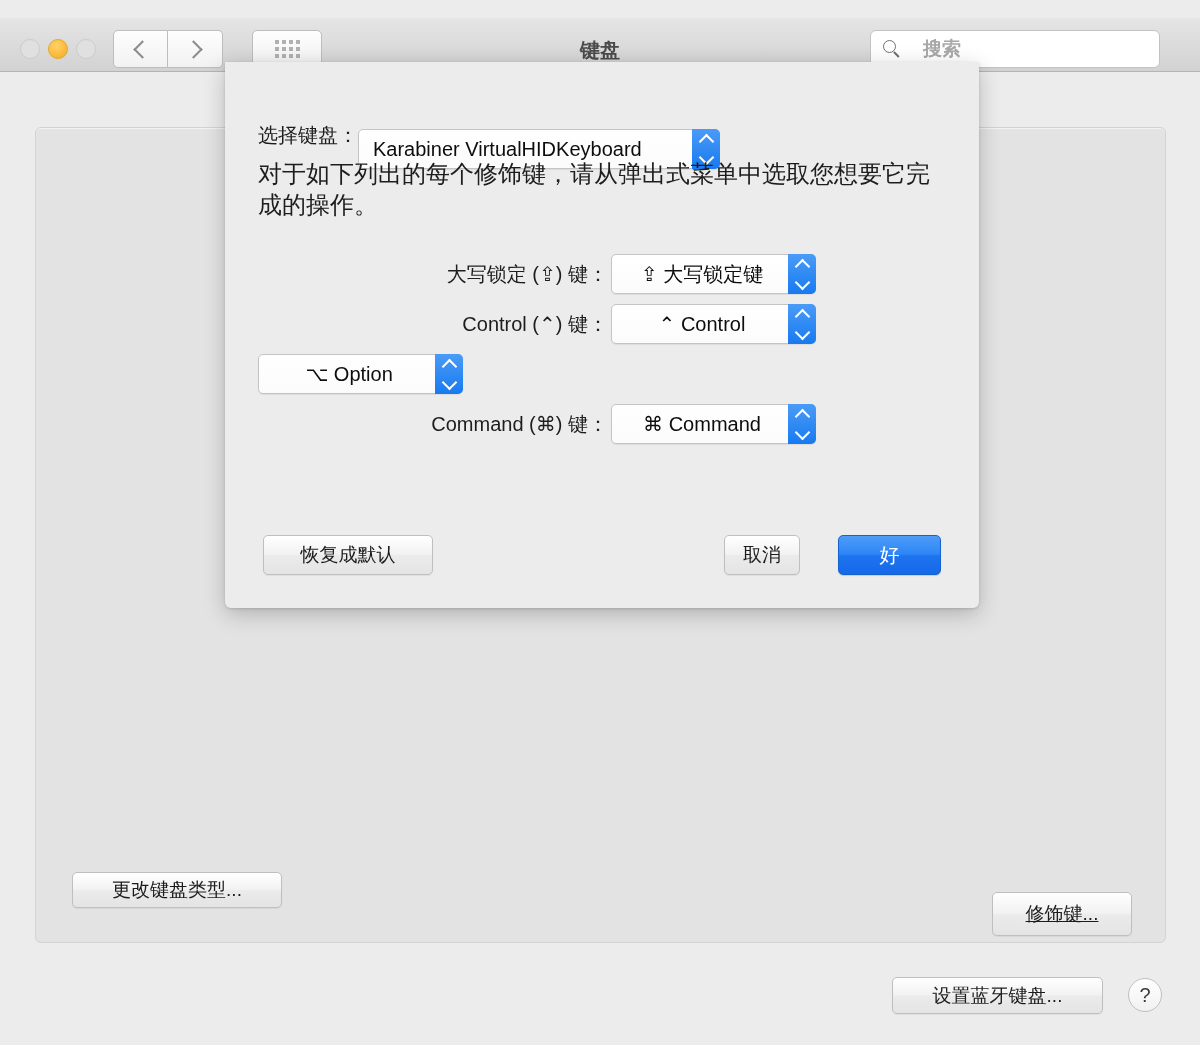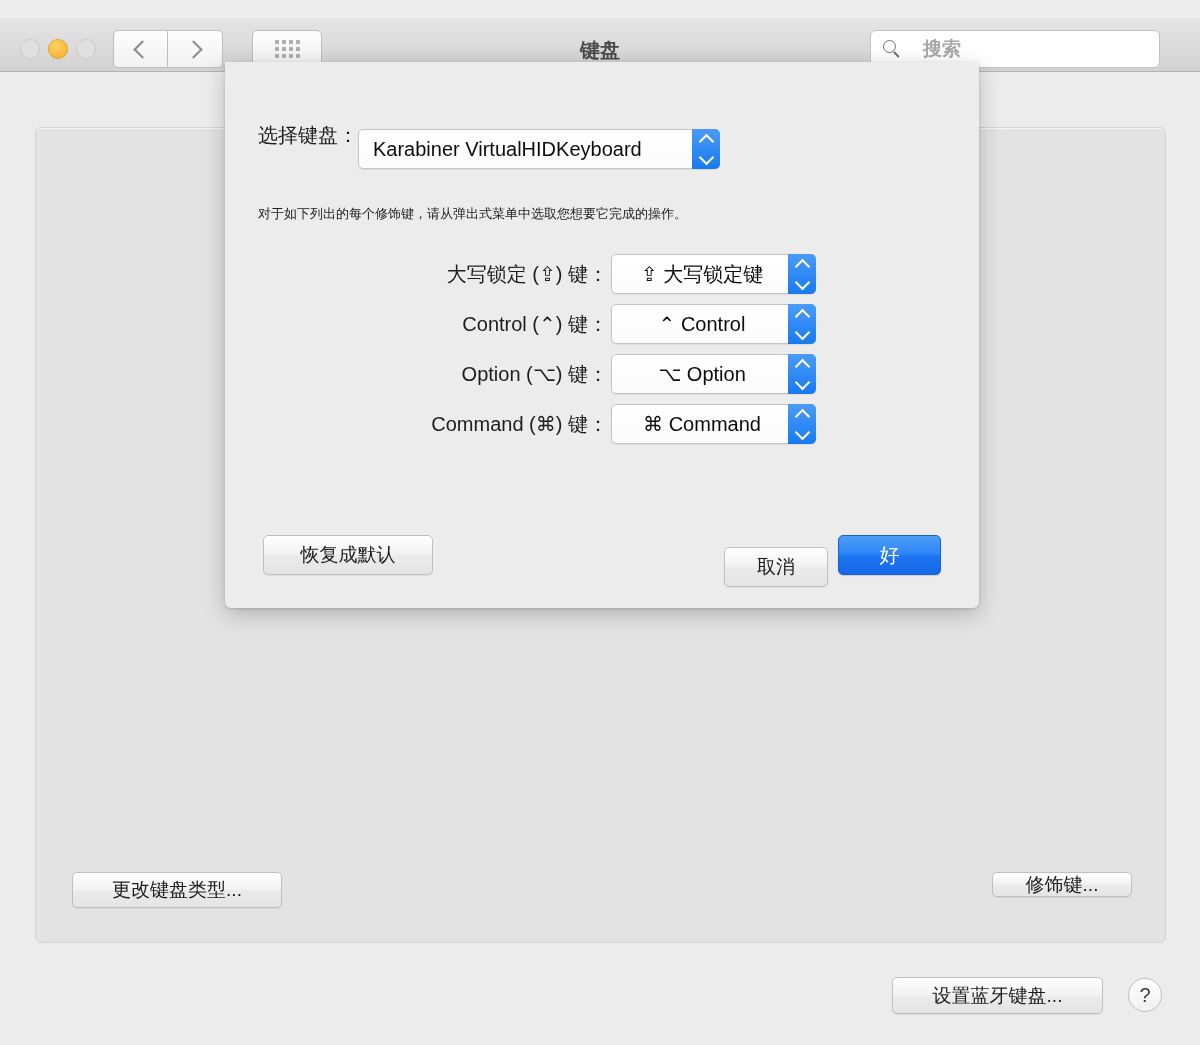--- a/index.html
+++ b/index.html
@@ -159,22 +159,22 @@
     cursor: default;
   }
 
   .btn-change-kbd {
     position: absolute;
     left: 72px; top: 872px;
     width: 210px; height: 36px;
   }
   .btn-modifier {
     position: absolute;
-    left: 992px; top: 872px;
-    width: 140px; height: 25px;
+    left: 992px; top: 892px;
+    width: 140px; height: 44px; text-decoration: underline;
   }
   .btn-bluetooth {
     position: absolute;
     left: 892px; top: 977px;
     width: 211px; height: 37px;
   }
   .help-btn {
     position: absolute;
     left: 1128px; top: 978px;
     width: 34px; height: 34px;
@@ -252,24 +252,23 @@
   .sv.up   { transform: rotate(135deg); margin-top: 3px; }
   .sv.down { transform: rotate(-45deg); margin-bottom: 3px; }
 
   .popup-kbd { width: 362px; margin-top: 27px; }
   .popup-kbd .pval { text-align: left; }
 
   .sheet-desc {
     position: absolute;
     left: 33px; top: 96px;
     width: 683px;
-    font-size: 13px;
+    font-size: 24px;
     line-height: 31px;
     color: #1d1d1d;
-    margin-top: 40px;
   }
 
   .mod-rows {
     position: absolute;
     left: 33px; top: 187px;
     width: 690px;
   }
   .mod-row {
     display: flex;
     align-items: center;
@@ -291,21 +290,21 @@
     height: 40px;
   }
   .btn-defaults {
     position: absolute;
     left: 38px; top: 0;
     width: 170px; height: 40px;
   }
   .btn-cancel {
     position: absolute;
     left: 499px; top: 0;
-    width: 104px; height: 40px; margin-top: 12px;
+    width: 76px; height: 40px;
   }
   .btn-ok {
     position: absolute;
     left: 613px; top: 0;
     width: 103px; height: 40px;
     background: linear-gradient(to bottom, #4e9cf8 0%, #2d85f5 48%, #1d74ef 52%, #1668e8 100%);
     border: 1px solid #1463cf;
     border-radius: 5px;
     box-sizing: border-box;
     color: #ffffff;
@@ -408,21 +407,20 @@
       <div class="popup popup-mod">
         <span class="pval">⌃ Control</span>
         <span class="stepper">
           <span class="sv up"></span>
             <span class="sv down"></span>
         </span>
       </div>
     </div>
 
     <div class="mod-row">
-      <span class="field-label">Option (⌥) 键：</span>
       <div class="popup popup-mod">
         <span class="pval">⌥ Option</span>
         <span class="stepper">
           <span class="sv up"></span>
             <span class="sv down"></span>
         </span>
       </div>
     </div>
 
     <div class="mod-row">

